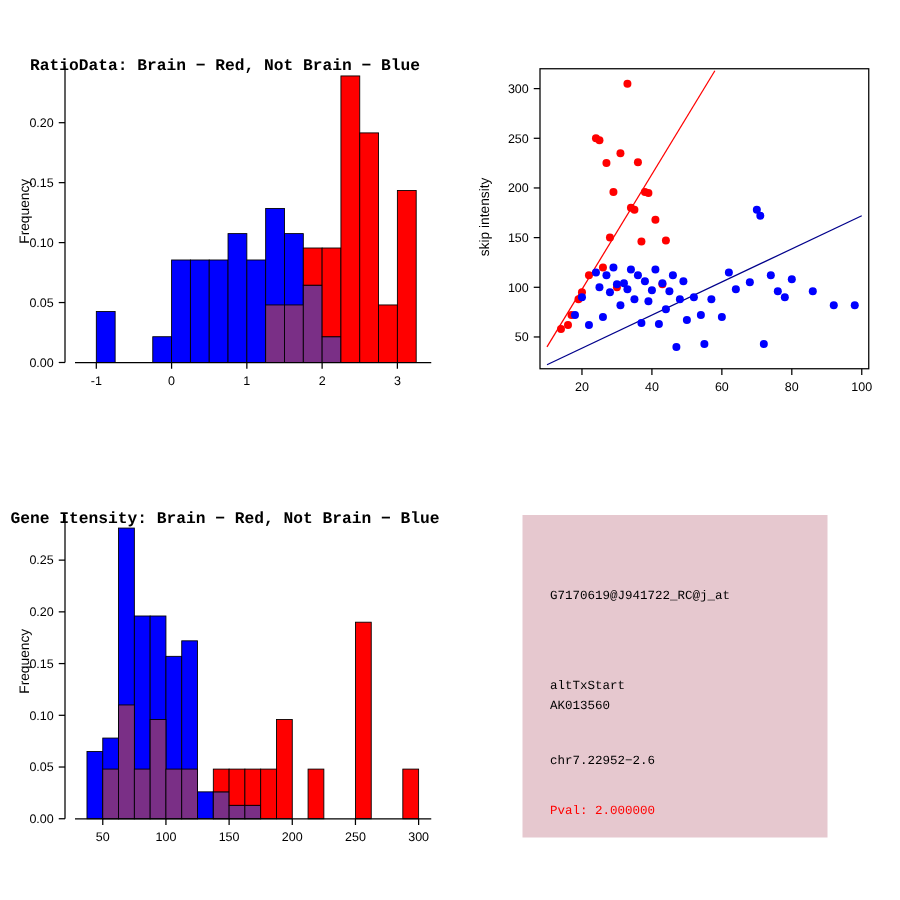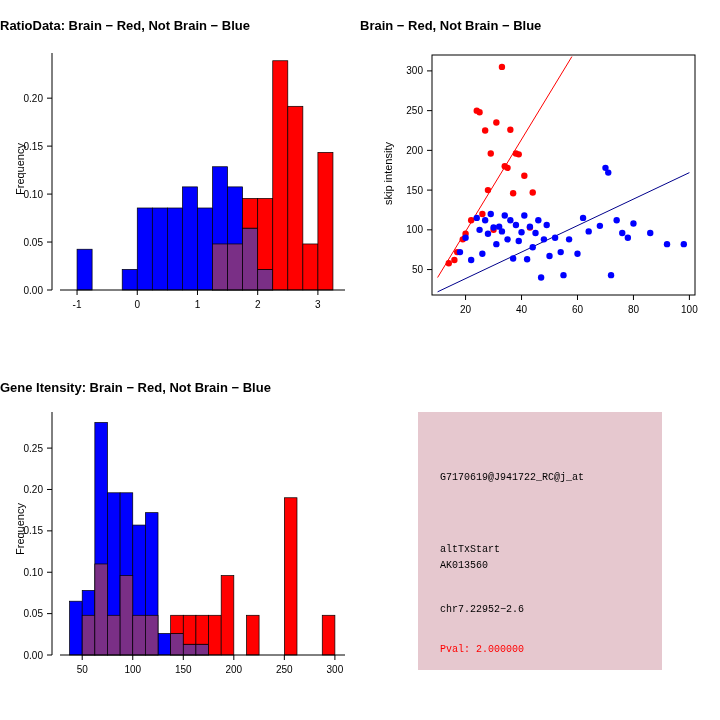--- a/index.html
+++ b/index.html
@@ -3,22 +3,23 @@
 <meta charset="utf-8">
 <style>
   html,body{margin:0;padding:0;}
   body{
     width:720px;height:720px;background:#ffffff;
     font-family:"Liberation Sans",sans-serif;
     color:#000;overflow:hidden;position:relative;
   }
   .panel{position:absolute;}
   .ptitle{
-    font-size:13px;font-weight:bold;
-    font-family:Liberation Sans, sans-serif;
+    font-size:13px;font-weight:bold;text-align:center;
+    font-family:Liberation Mono, monospace;
+    margin-top:27px;
   }
   .axlabel{font-size:11px;text-align:center;}
   .ylabel{
     font-size:11px;position:absolute;
     transform:rotate(-90deg);transform-origin:left top;
     white-space:nowrap;
   }
   svg{display:block;}
   .infobox{
     background:#e6c8cf;border:0;position:absolute;
@@ -76,21 +77,20 @@
       <line x1="197.4787234042553" y1="290" x2="197.4787234042553" y2="295" stroke="#000" stroke-width="1"></line>
       <text x="197.4787234042553" y="308" font-size="10" font-family="Liberation Sans, sans-serif" text-anchor="middle" fill="#000">1</text>
       <line x1="257.6914893617021" y1="290" x2="257.6914893617021" y2="295" stroke="#000" stroke-width="1"></line>
       <text x="257.6914893617021" y="308" font-size="10" font-family="Liberation Sans, sans-serif" text-anchor="middle" fill="#000">2</text>
       <line x1="317.9042553191489" y1="290" x2="317.9042553191489" y2="295" stroke="#000" stroke-width="1"></line>
       <text x="317.9042553191489" y="308" font-size="10" font-family="Liberation Sans, sans-serif" text-anchor="middle" fill="#000">3</text>
     </svg>
 </div>
 
 <div class="panel" style="left:360px;top:0px;width:360px;height:360px;">
-  <div class="ptitle" style="position:absolute;left:0;top:18px;width:360px;">Brain − Red, Not Brain − Blue</div>
   <div class="ylabel" style="left:22px;top:205px;">skip intensity</div>
   <svg id="svg-scatter" width="360" height="360">
       <rect x="72" y="55" width="263" height="240" fill="none" stroke="#000" stroke-width="1"></rect>
       <clipPath id="scclip">
         <rect x="72" y="55" width="263" height="240"></rect>
       </clipPath>
       <g clip-path="url(#scclip)">
         <line x1="77.59574468085107" y1="277.5165562913907" x2="211.89361702127658" y2="56.589403973509945" stroke="#ff0000" stroke-width="1"></line>
         <line x1="77.59574468085107" y1="291.8211920529801" x2="329.40425531914894" y2="172.61589403973508" stroke="#00008b" stroke-width="1"></line>
         <circle cx="88.7872340425532" cy="263.2119205298013" r="3.2" fill="#ff0000"></circle>

